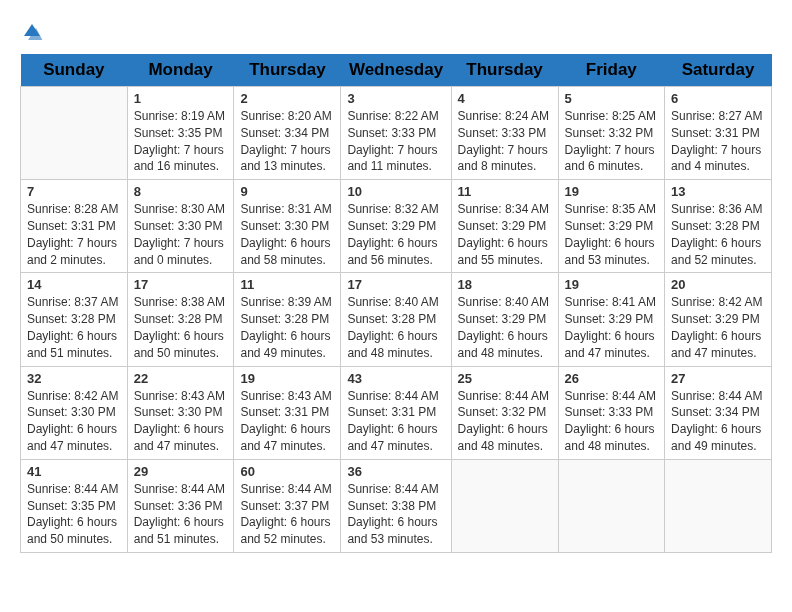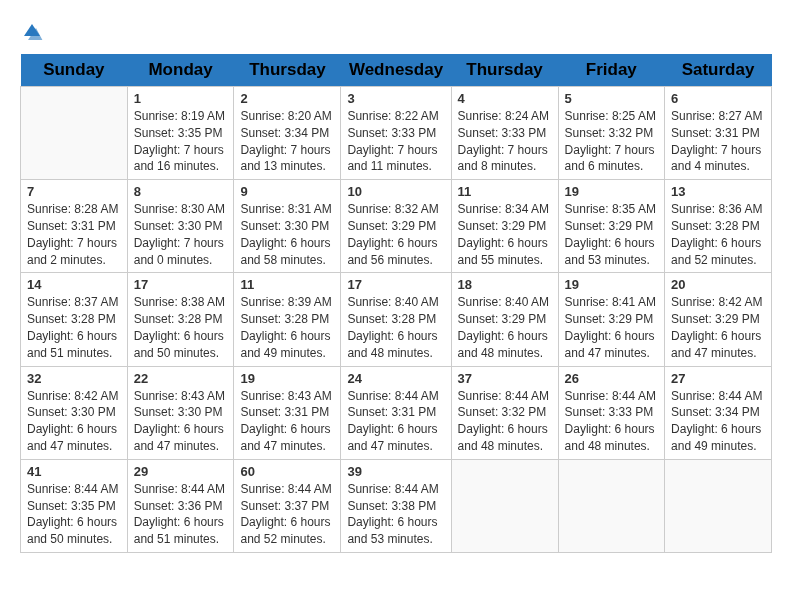--- a/index.html
+++ b/index.html
@@ -215,25 +215,25 @@
         </td>
         <td>
           <div class="day-number">22</div>
           <div class="day-info">Sunrise: 8:43 AM<br>Sunset: 3:30 PM<br>Daylight: 6 hours<br>and 47 minutes.</div>
         </td>
         <td>
           <div class="day-number">19</div>
           <div class="day-info">Sunrise: 8:43 AM<br>Sunset: 3:31 PM<br>Daylight: 6 hours<br>and 47 minutes.</div>
         </td>
         <td>
-          <div class="day-number">24</div>
+          <div class="day-number">43</div>
           <div class="day-info">Sunrise: 8:44 AM<br>Sunset: 3:31 PM<br>Daylight: 6 hours<br>and 47 minutes.</div>
         </td>
         <td>
-          <div class="day-number">37</div>
+          <div class="day-number">25</div>
           <div class="day-info">Sunrise: 8:44 AM<br>Sunset: 3:32 PM<br>Daylight: 6 hours<br>and 48 minutes.</div>
         </td>
         <td>
           <div class="day-number">26</div>
           <div class="day-info">Sunrise: 8:44 AM<br>Sunset: 3:33 PM<br>Daylight: 6 hours<br>and 48 minutes.</div>
         </td>
         <td>
           <div class="day-number">27</div>
           <div class="day-info">Sunrise: 8:44 AM<br>Sunset: 3:34 PM<br>Daylight: 6 hours<br>and 49 minutes.</div>
         </td>
@@ -245,21 +245,21 @@
         </td>
         <td>
           <div class="day-number">29</div>
           <div class="day-info">Sunrise: 8:44 AM<br>Sunset: 3:36 PM<br>Daylight: 6 hours<br>and 51 minutes.</div>
         </td>
         <td>
           <div class="day-number">60</div>
           <div class="day-info">Sunrise: 8:44 AM<br>Sunset: 3:37 PM<br>Daylight: 6 hours<br>and 52 minutes.</div>
         </td>
         <td>
-          <div class="day-number">39</div>
+          <div class="day-number">36</div>
           <div class="day-info">Sunrise: 8:44 AM<br>Sunset: 3:38 PM<br>Daylight: 6 hours<br>and 53 minutes.</div>
         </td>
         <td class="empty-cell"></td>
         <td class="empty-cell"></td>
         <td class="empty-cell"></td>
       </tr>
     </tbody>
 </table>
 
 </body></html>

